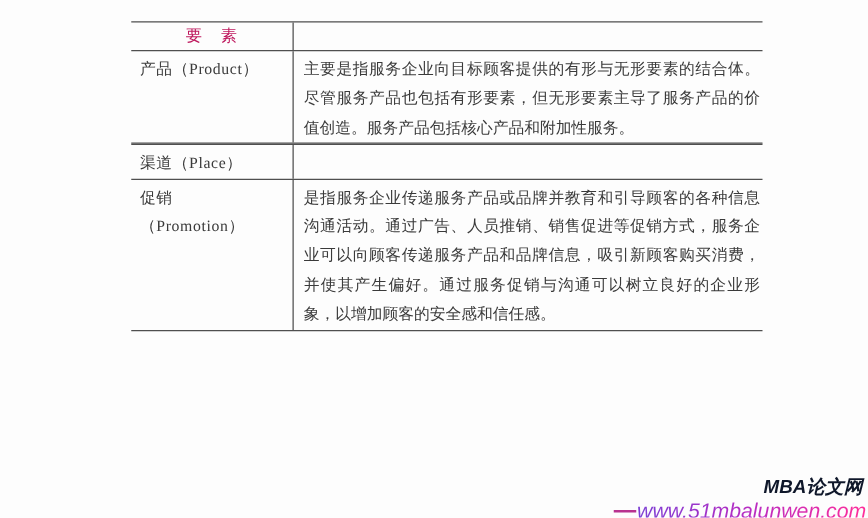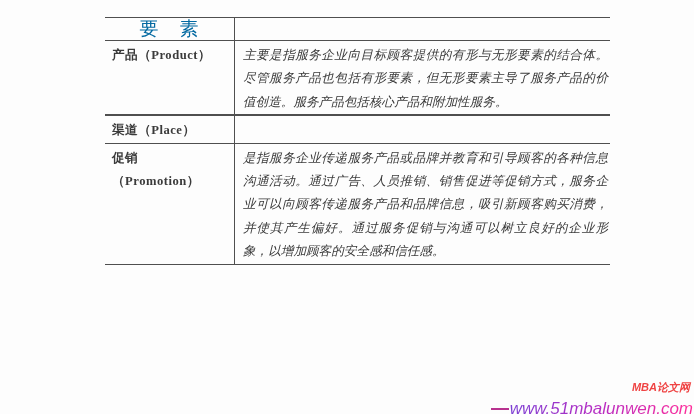--- a/index.html
+++ b/index.html
@@ -34,53 +34,51 @@
   }
   .col-el {
     border-right: 1px solid #4f4f4f;
     box-sizing: border-box;
   }
   .thead {
     height: 22px;
   }
   .thead .th {
     text-align: center;
-    font-size: 19px;
+    font-size: 13px;
     line-height: 22px;
     letter-spacing: 1px;
-    color: #0369a1;
+    color: #be185d;
   }
   .td {
     box-sizing: border-box;
     font-size: 12.6px;
     line-height: 23.4px;
     padding-top: 3px;
   }
   .td.col-el {
     padding-left: 7px;
     padding-right: 16px;
     letter-spacing: 0.5px;
-    font-weight: bold;
   }
   .td.col-ct {
     padding-left: 8px;
     padding-right: 2px;
     text-align: justify;
-    font-style: italic;
   }
   
   .wm-brand {
     position: absolute;
     top: 380px;
     right: 4px;
     font-family: "Liberation Sans", "DejaVu Sans", sans-serif;
     font-style: italic;
     font-weight: bold;
-    font-size: 11px;
-    color: #ef4444;
+    font-size: 15px;
+    color: #0f172a;
     white-space: nowrap;
   }
   .wm-line2 {
     position: absolute;
     top: 399px;
     right: 1px;
     font-family: "Liberation Sans", "DejaVu Sans", sans-serif;
     font-style: italic;
     font-size: 17px;
     white-space: nowrap;

